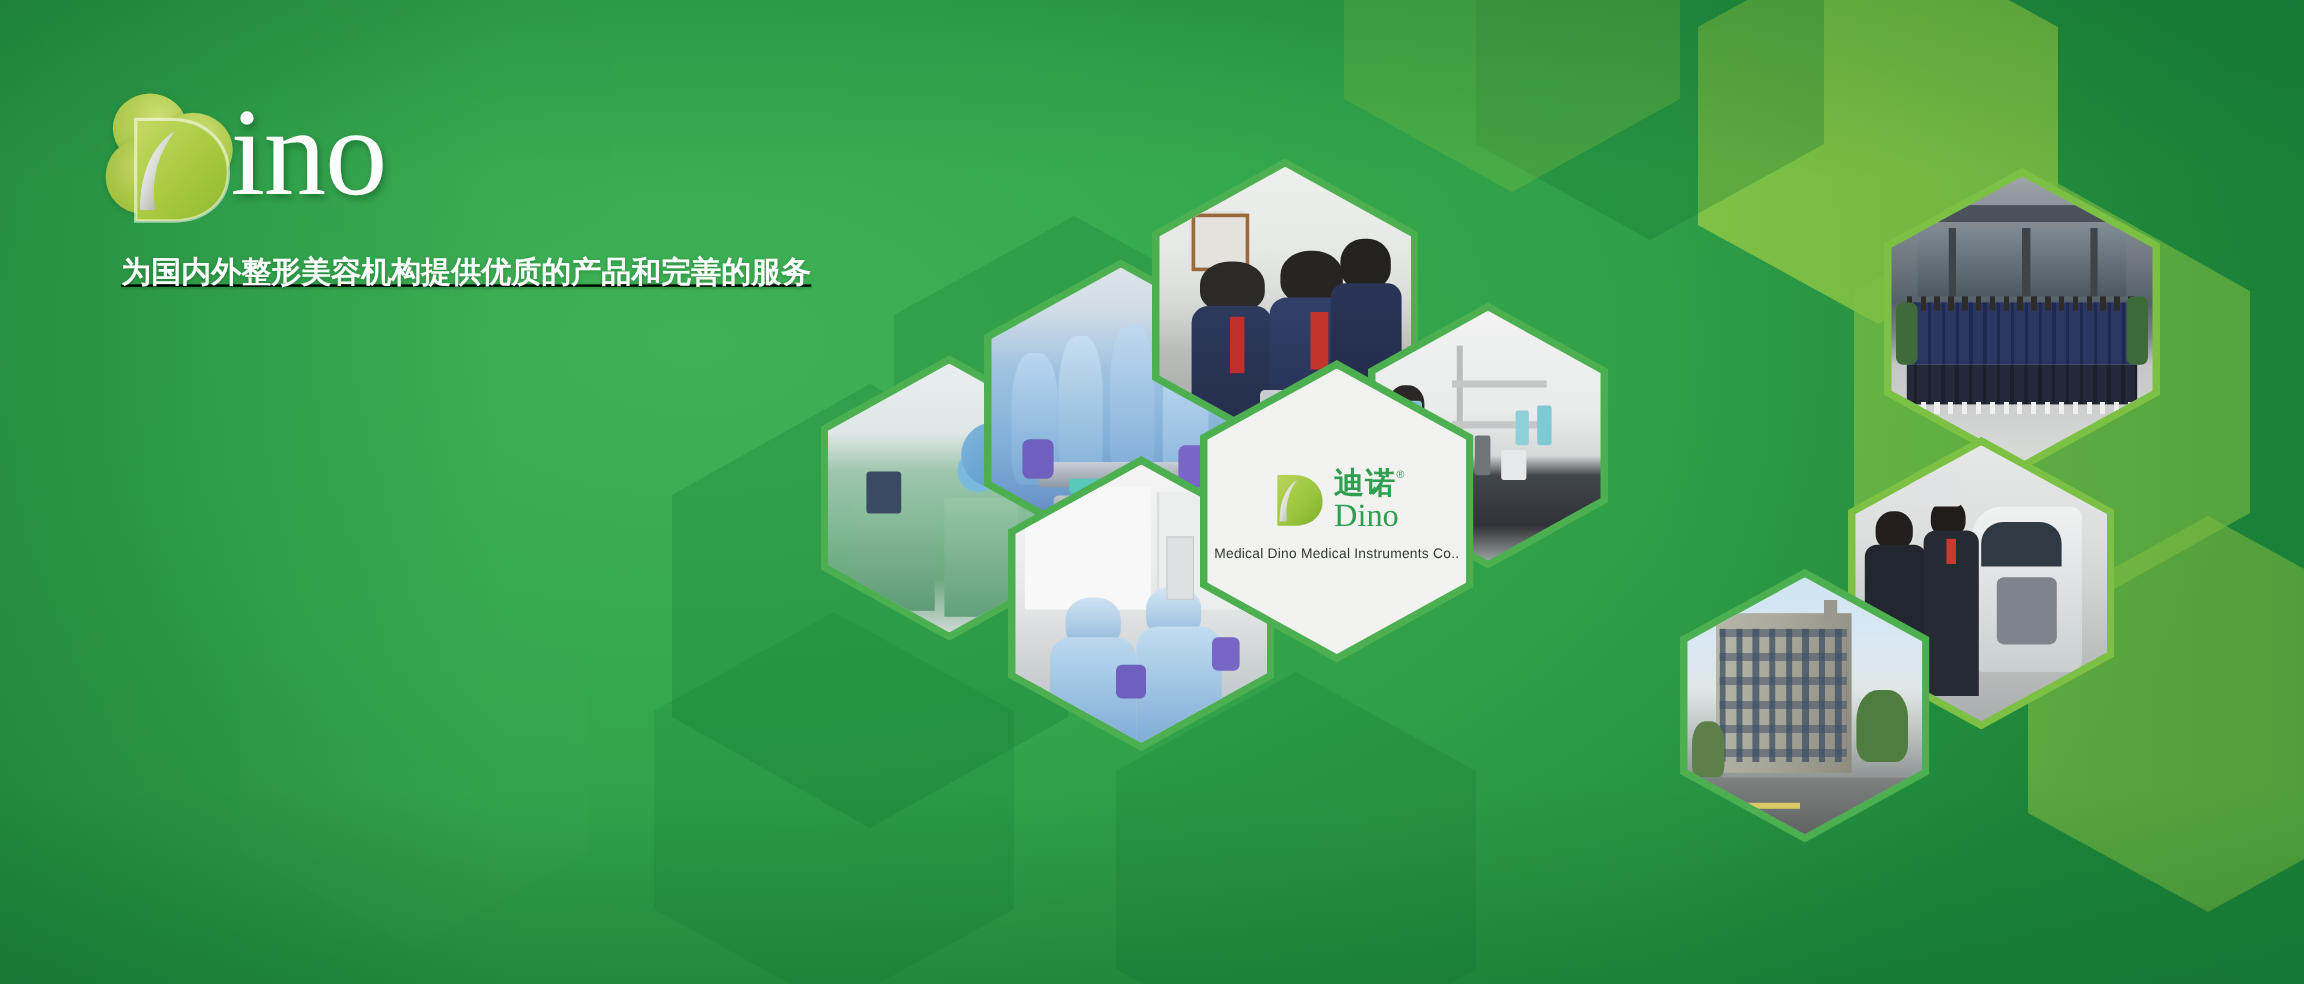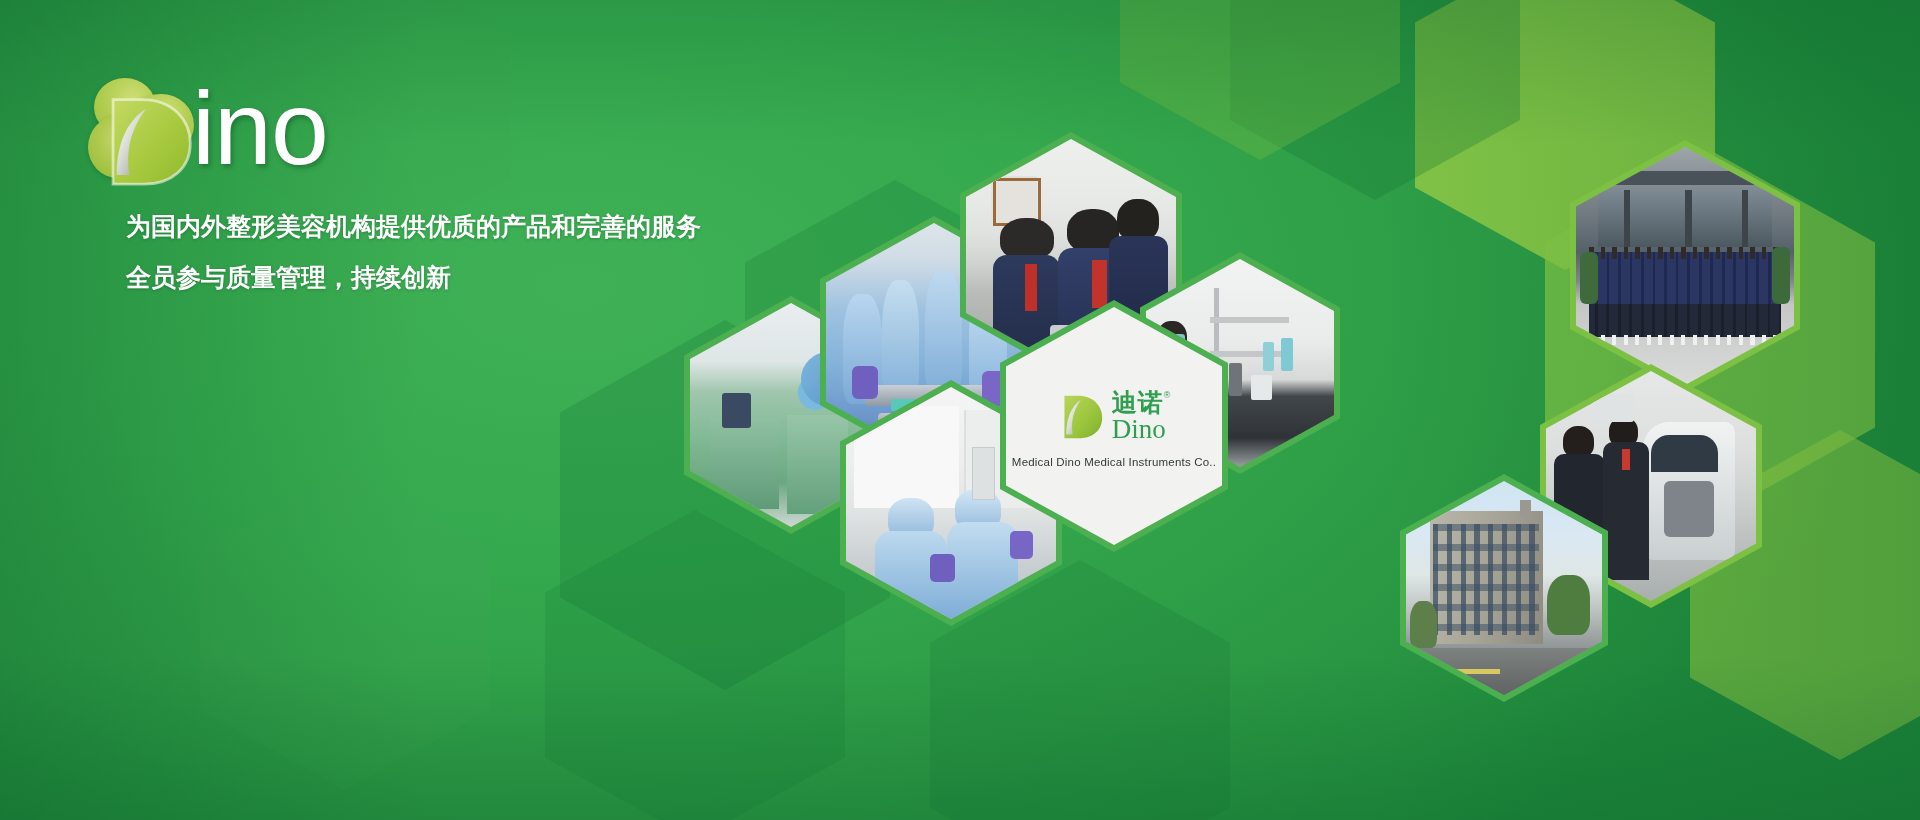--- a/index.html
+++ b/index.html
@@ -25,28 +25,28 @@
   }
   .hexwrap{position:absolute;}
   
   .rim{position:absolute;clip-path:polygon(50% 0%,100% 25%,100% 75%,50% 100%,0% 75%,0% 25%);}
 
   
   #logo{position:absolute;left:88px;top:72px;width:330px;height:110px;}
   .blob{position:absolute;border-radius:50%;}
   #logo .dword{
     position:absolute;left:104px;top:4px;
-    font-family:Liberation Sans, sans-serif;
+    font-family:Liberation Serif, serif;
     font-size:104px;line-height:104px;color:#ffffff;letter-spacing:-1px;
     text-shadow:2px 3px 5px rgba(0,60,20,.38);
   }
   #logo .leafmark{position:absolute;left:14px;top:22px;width:92px;height:92px;}
 
   
-  #copy{position:absolute;left:126px;top:214px;width:760px;}
+  #copy{position:absolute;left:101px;top:214px;width:760px;text-decoration:underline;}
   #copy .line{
     color:#ffffff;font-size:25px;line-height:26px;font-weight:bold;
     margin-bottom:25px;white-space:nowrap;
     text-shadow:0 1px 3px rgba(0,60,20,.30);
     font-family:"DejaVu Sans","Liberation Sans",sans-serif;
   }
 
   
   .centerhex-inner{
     position:absolute;inset:0;background:#f2f3f1;
@@ -109,21 +109,20 @@
       <path d="M12 6 H44 C76 6 96 28 96 54 C96 80 76 98 46 98 H12 Z" fill="url(#lgLeaf)"></path>
       <path d="M12 6 H44 C76 6 96 28 96 54 C96 80 76 98 46 98 H12 Z" fill="none" stroke="rgba(255,255,255,.55)" stroke-width="3"></path>
       <path d="M16 88 C16 56 26 30 48 16 C30 40 26 64 30 88 Z" fill="url(#lgCurl)"></path>
     </svg>
 
     <div class="dword">ino</div>
   </div>
 
   <div id="copy">
     <div class="line">为国内外整形美容机构提供优质的产品和完善的服务</div>
-    <div class="line">全员参与质量管理，持续创新</div>
   </div>
 
   <div class="hexwrap" style="left:684px;top:296px;width:214px;height:238px;">
     <div class="rim" style="inset:0;background:#4caf50;"></div>
     <div class="rim" style="left:6px;top:7px;right:6px;bottom:7px;
          background:
            radial-gradient(circle at 62% 40%, rgba(120,185,225,.95) 0 9%, rgba(0,0,0,0) 10%),
            radial-gradient(circle at 78% 34%, rgba(110,178,222,.9) 0 8%, rgba(0,0,0,0) 9%),
            linear-gradient(180deg,#e9eef0 0%,#dfe6e6 26%,#9fc6ad 40%,#7fb894 62%,#6aa880 80%,#cfd8d4 100%);">
       <div style="position:absolute;left:10%;top:52%;width:34%;height:40%;background:linear-gradient(180deg,#8fc0a0,#5f9b78);"></div>

